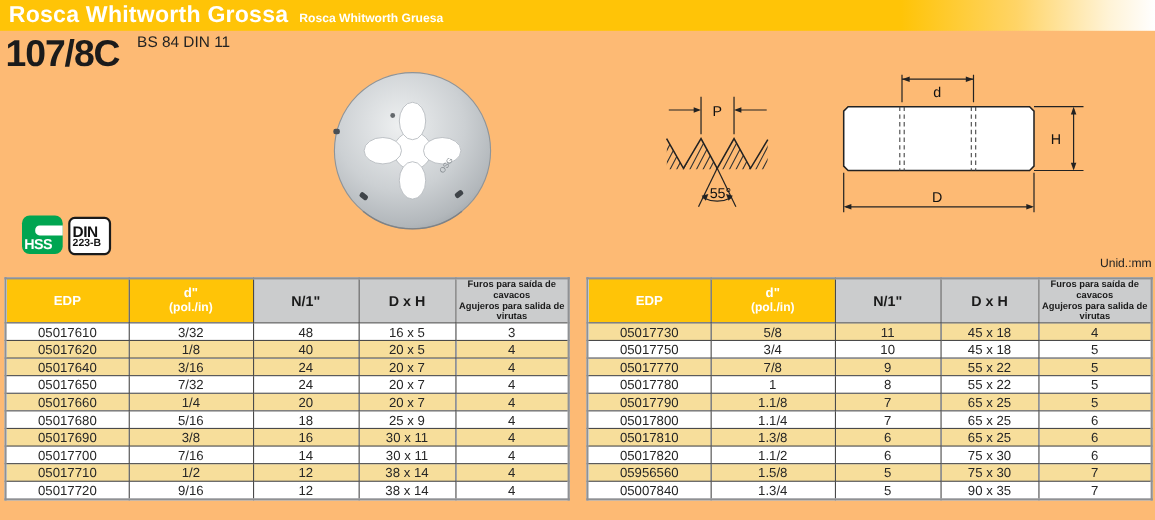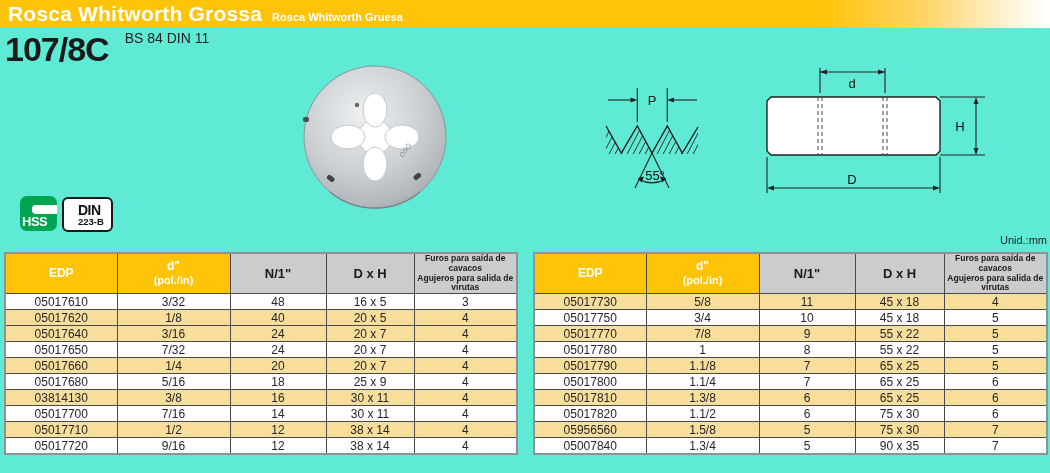--- a/index.html
+++ b/index.html
@@ -1,37 +1,37 @@
 <!DOCTYPE html>
 <html><head>
 <meta charset="utf-8">
 <style>
   html,body{margin:0;padding:0;background:#fff;}
-  .page{position:relative;width:1050px;height:473px;background:#5eead4;overflow:hidden;
+  .page{position:relative;width:1050px;height:473px;background:#fdba74;overflow:hidden;
         font-family:"Liberation Sans",sans-serif;}
 
   
   .top-bar{position:absolute;left:0;top:0;width:1050px;height:28px;
            background:linear-gradient(90deg,#FFC407 0%,#FFC407 78%,#FFD466 88%,#FFF3D6 96%,#fff 100%);
            display:flex;align-items:baseline;padding-left:8px;box-sizing:border-box;}
   .bar-title{color:#fff;font-size:21px;font-weight:bold;line-height:27px;letter-spacing:0.2px;}
   .bar-subtitle{color:#fff;font-size:11px;font-weight:bold;margin-left:10px;}
 
   
   .product{position:absolute;left:5px;top:30px;display:flex;align-items:flex-start;}
   .product-code{font-size:34px;font-weight:800;color:#1b1b1b;letter-spacing:-1px;}
   .product-standard{font-size:14px;font-weight:500;color:#222;margin-left:16px;}
 
   
   .badges{position:absolute;left:20px;top:196px;display:flex;align-items:flex-start;gap:5px;}
   .hss-badge{position:relative;width:37px;height:35px;background:#00A551;border-radius:7px;}
   .hss-slot{position:absolute;right:0;top:9px;width:25px;height:9px;background:#fff;border-radius:4px 0 0 4px;}
   .hss-label{position:absolute;left:2px;bottom:2px;color:#fff;font-weight:bold;font-size:13px;letter-spacing:-0.5px;}
   .din-badge{width:33px;height:31px;margin-top:1px;background:#fff;border:2px solid #1a1a1a;border-radius:6px;
-             display:flex;flex-direction:column;justify-content:center;padding-left:14px;}
+             display:flex;flex-direction:column;justify-content:center;padding-left:2px;}
   .din-label{font-size:14px;font-weight:bold;color:#111;line-height:14px;letter-spacing:-0.5px;}
   .din-sub{font-size:9.5px;font-weight:bold;color:#111;line-height:10px;}
 
   
   .unit-note{position:absolute;right:3px;top:234px;font-size:11px;font-weight:normal;color:#222;}
 
   
   table.tbl{position:absolute;top:252px;border-collapse:collapse;table-layout:fixed;background:#fff;
             border:2px solid #8f9194;}
   .tbl-left{left:4px;width:512px;}
@@ -224,21 +224,21 @@
           <td>4</td>
         </tr>
         <tr class="row-white">
           <td>05017680</td>
           <td>5/16</td>
           <td>18</td>
           <td>25 x 9</td>
           <td>4</td>
         </tr>
         <tr class="row-cream">
-          <td>03814130</td>
+          <td>05017690</td>
           <td>3/8</td>
           <td>16</td>
           <td>30 x 11</td>
           <td>4</td>
         </tr>
         <tr class="row-white">
           <td>05017700</td>
           <td>7/16</td>
           <td>14</td>
           <td>30 x 11</td>

